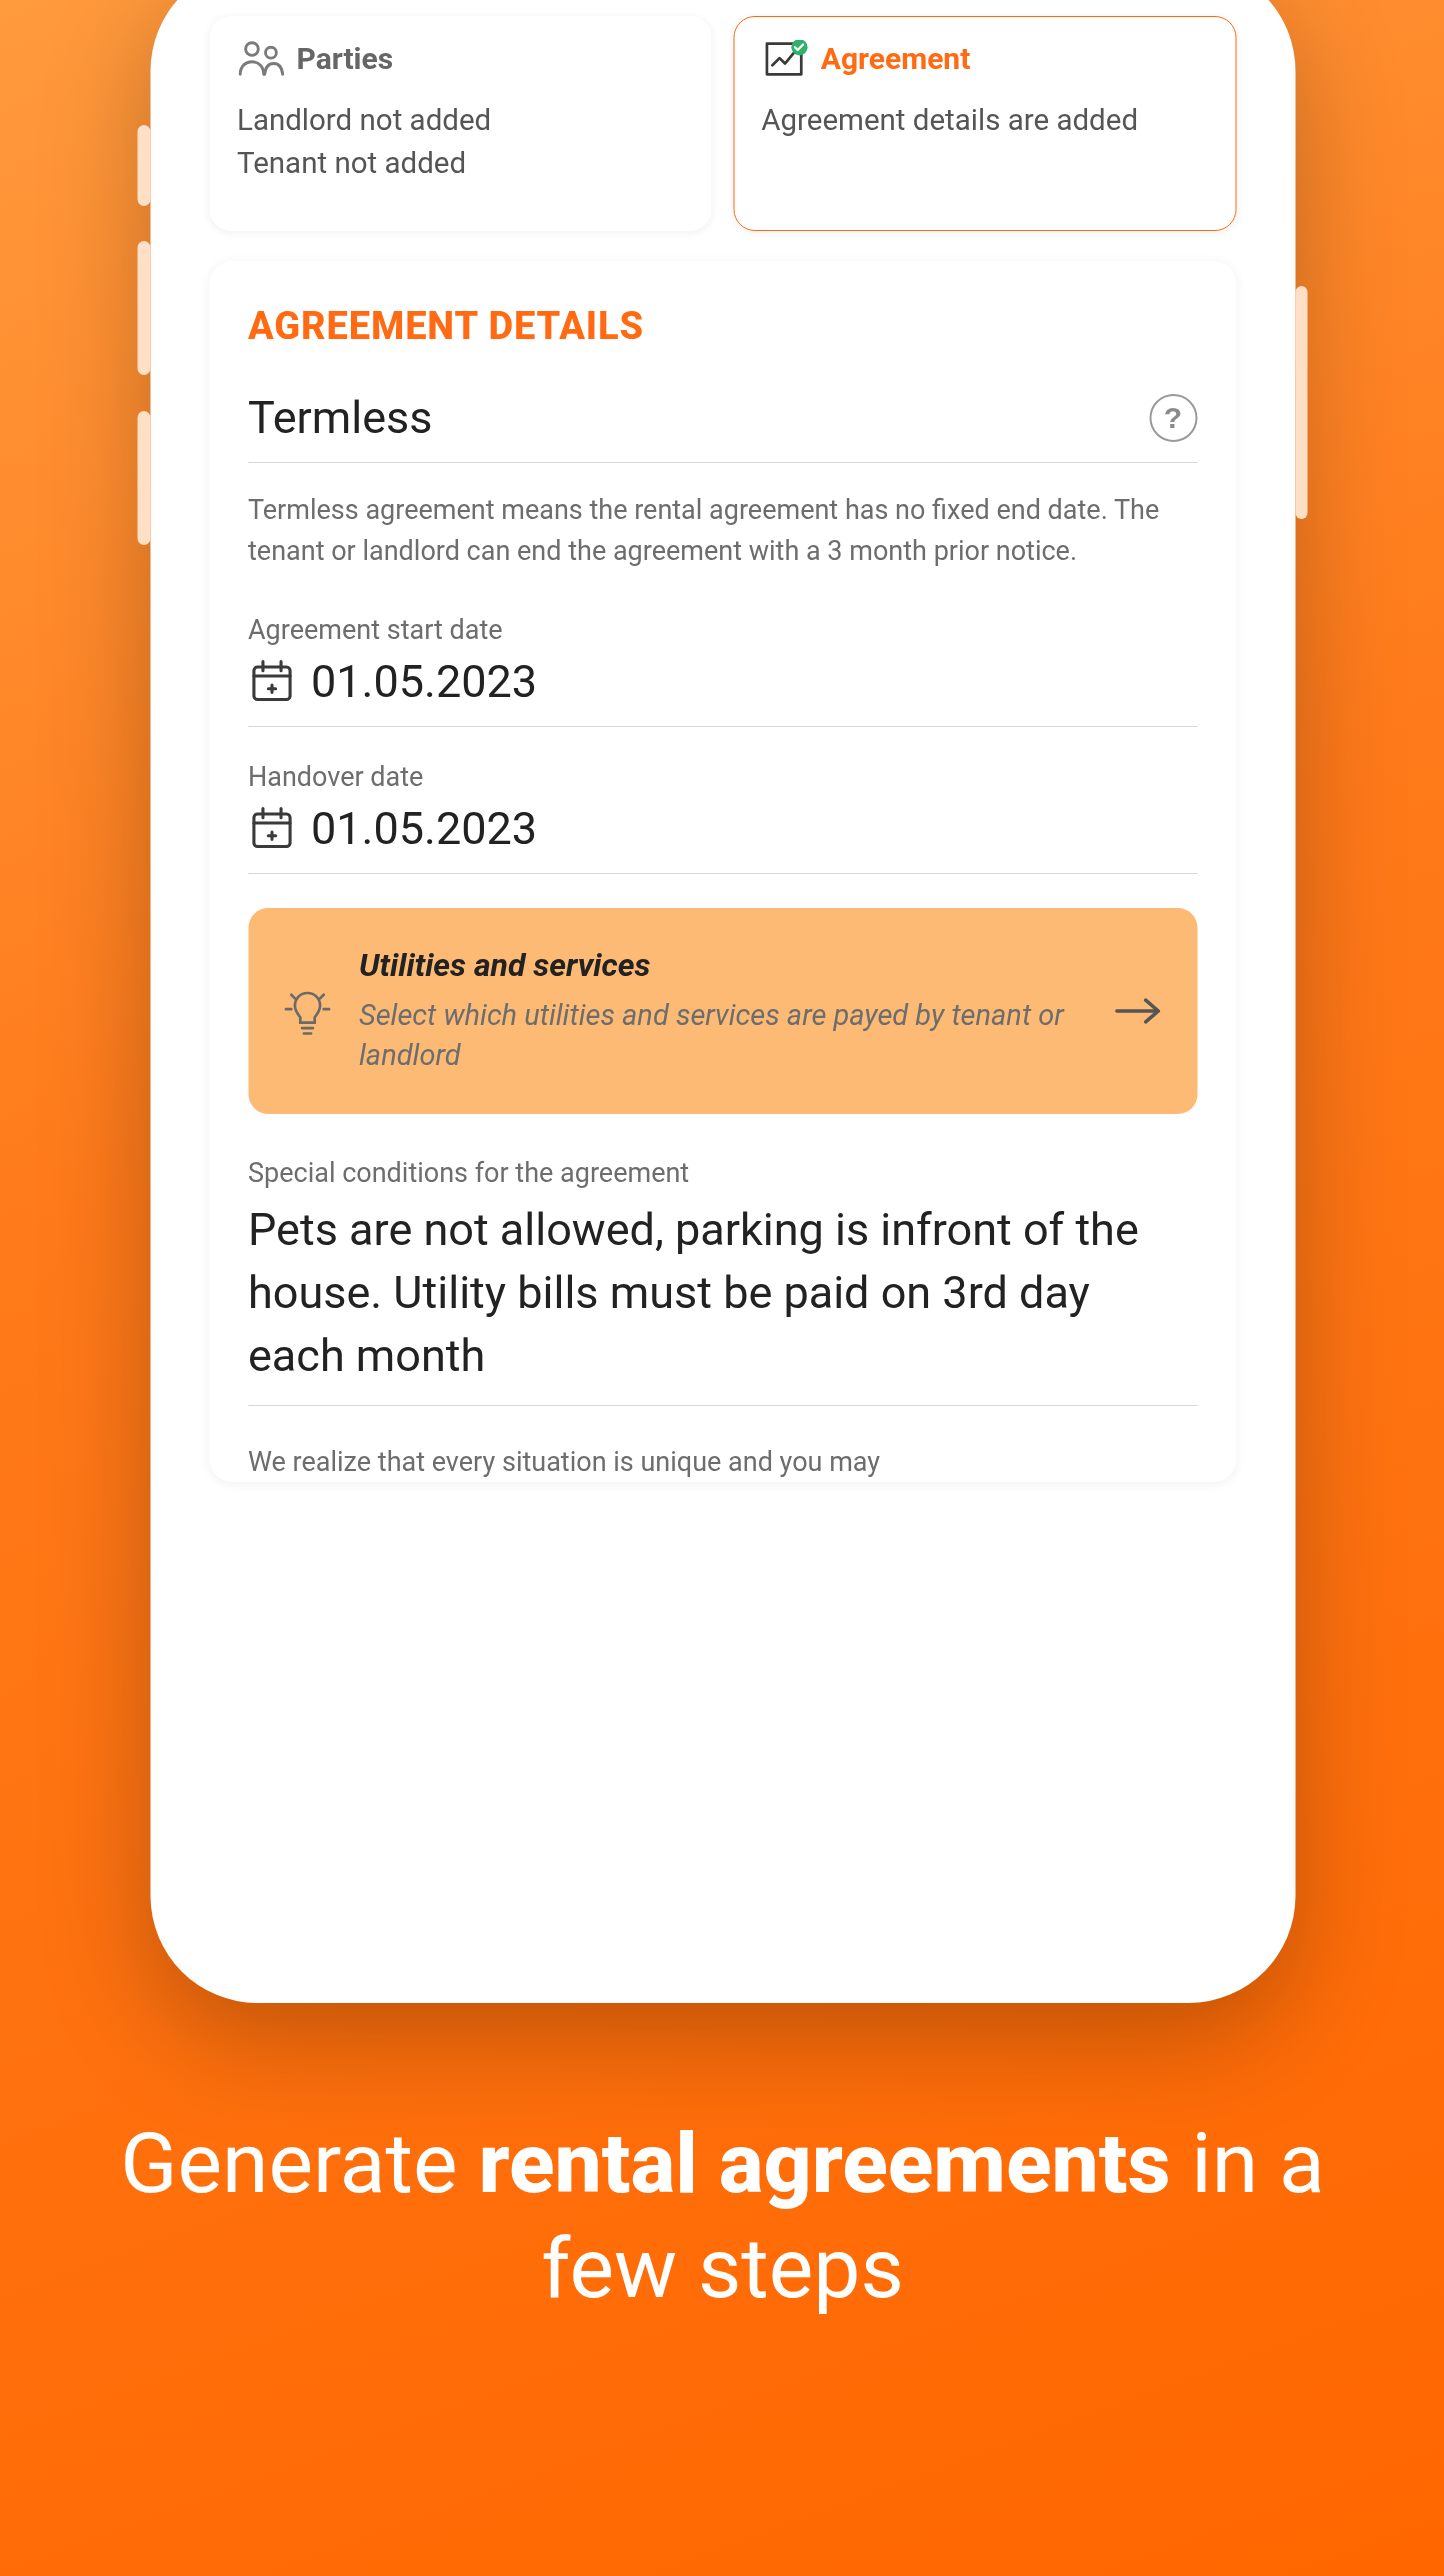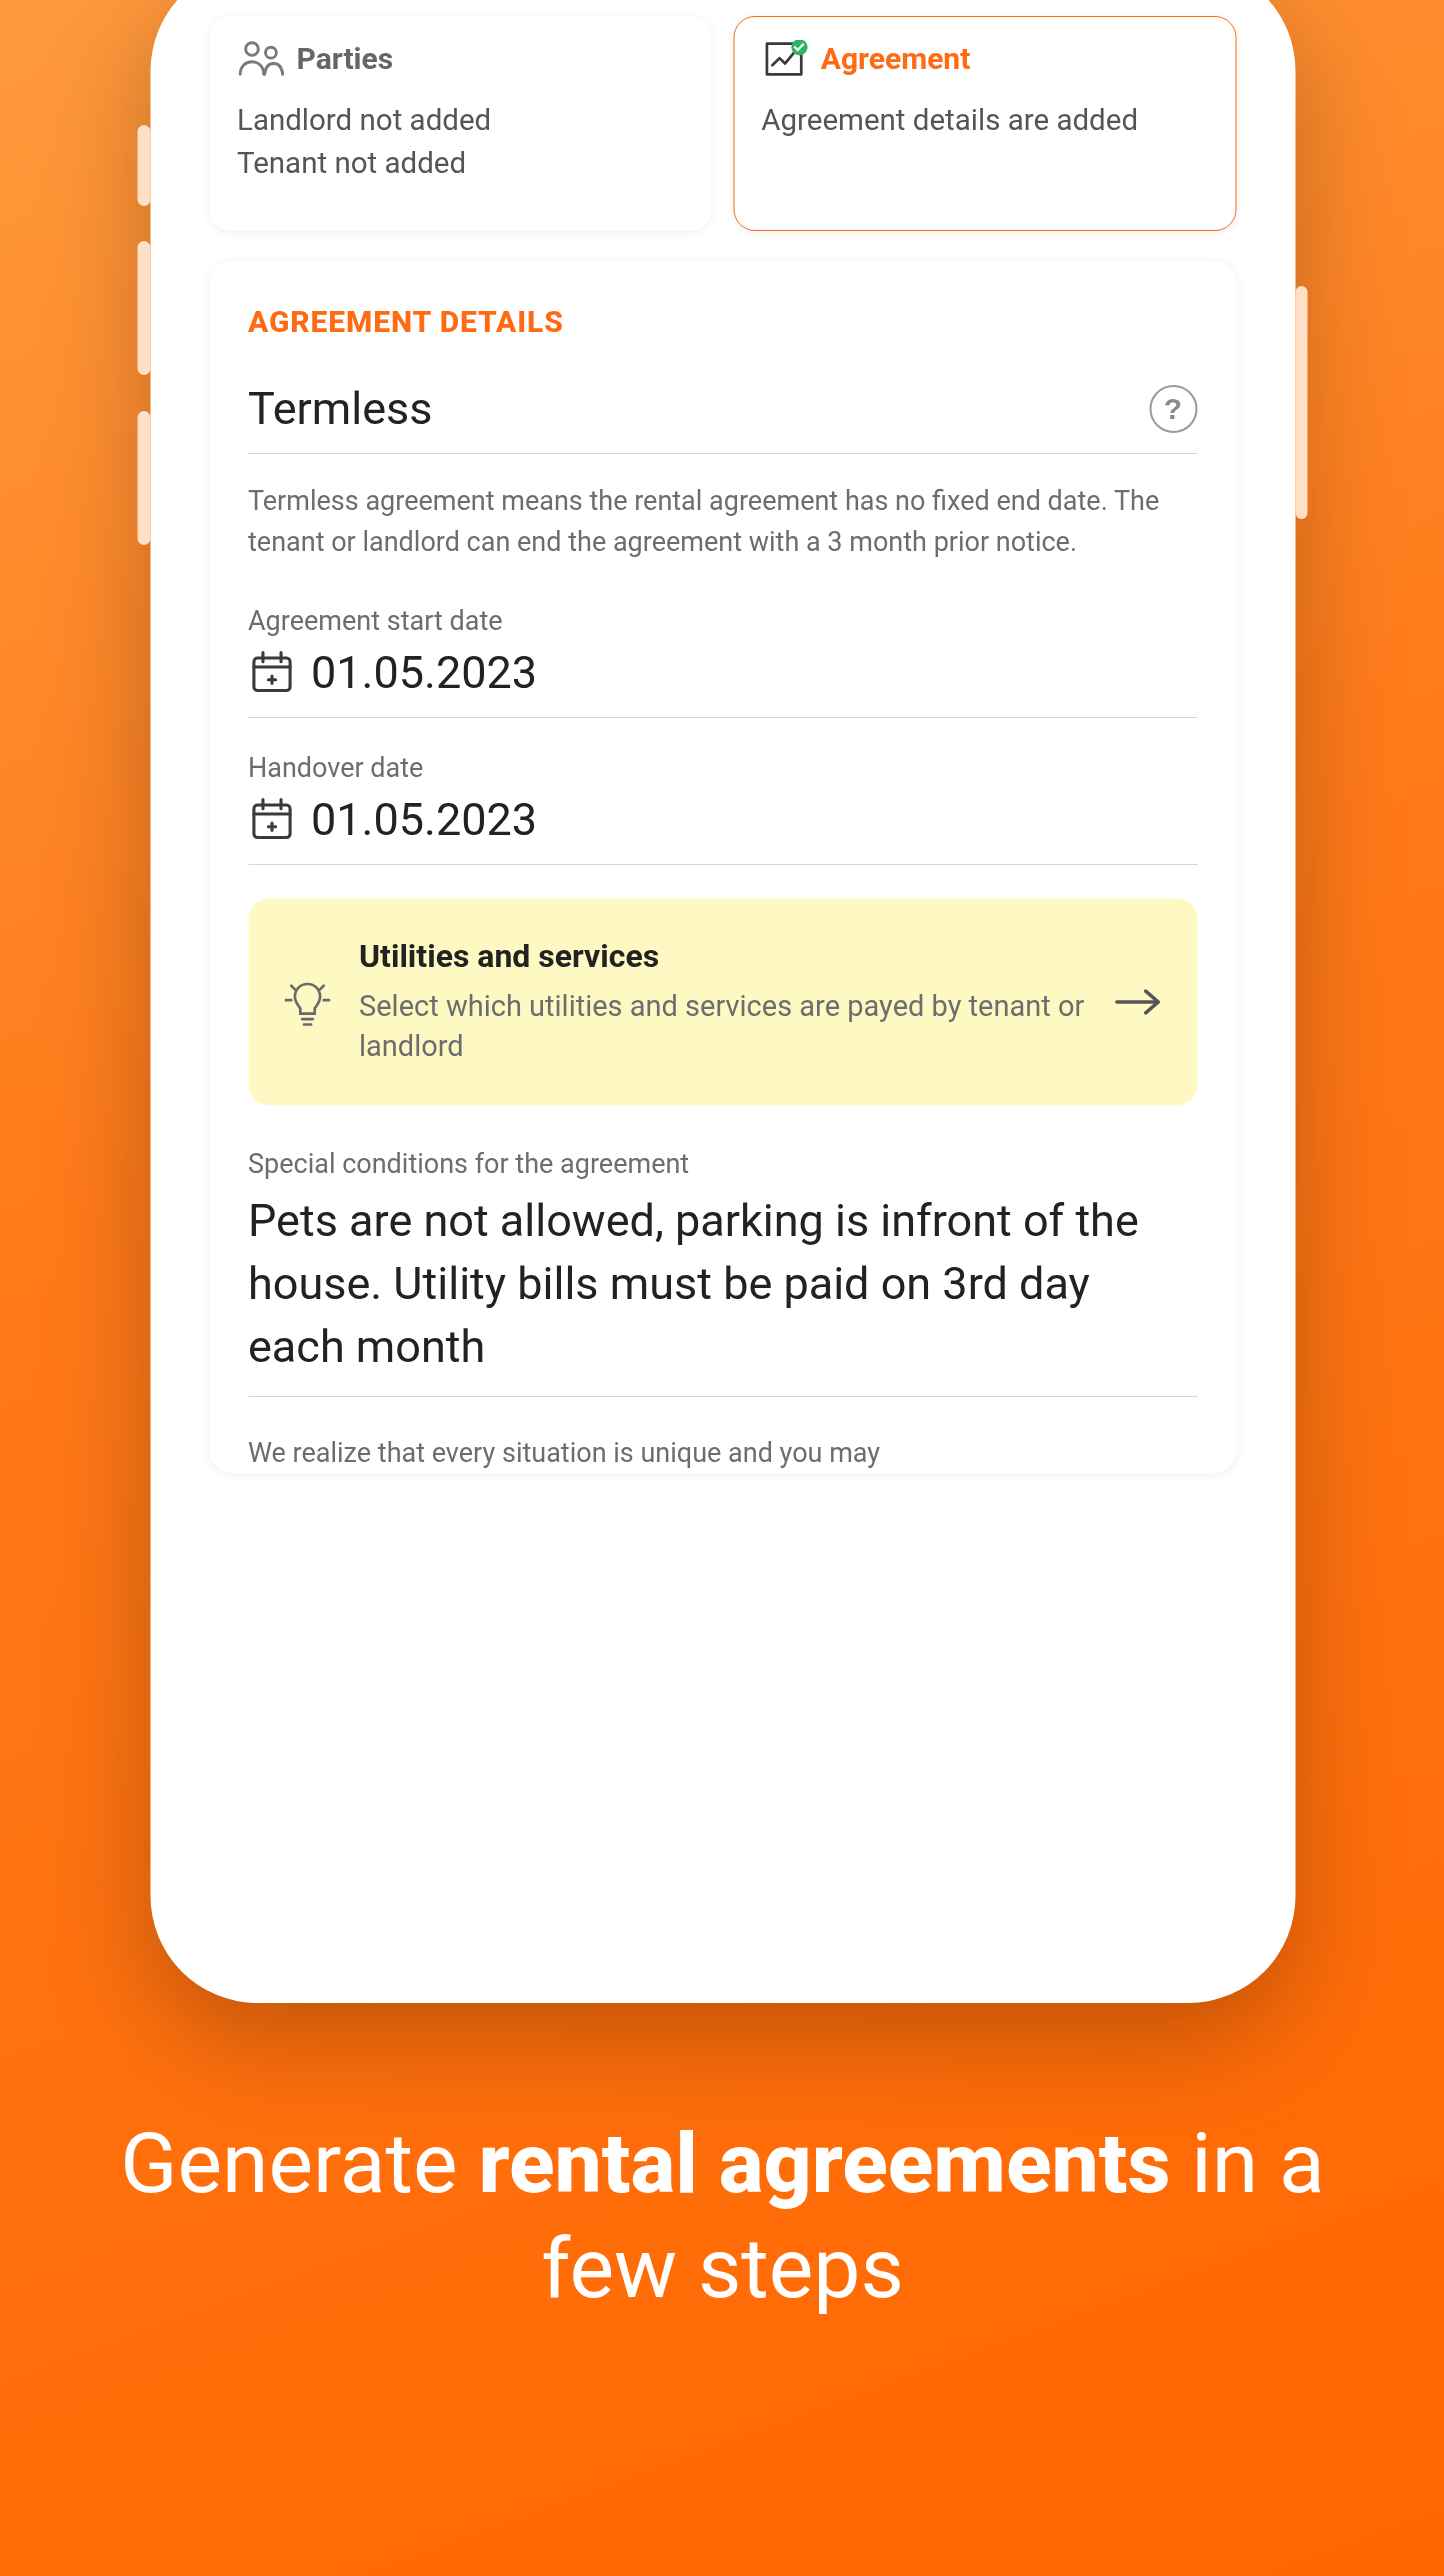--- a/index.html
+++ b/index.html
@@ -83,21 +83,21 @@
 
   .details-card {
     margin-top: 9px;
     border-radius: 23px;
     background: #ffffff;
     box-shadow: 0 1.8px 10.7px rgba(0,0,0,0.06);
     padding: 43px 39px 0 39px;
   }
   .card-title {
     color: #ff6a13;
-    font-size: 30px;
+    font-size: 38px;
     font-weight: 800;
     letter-spacing: 0.9px;
     margin-bottom: 43px;
   }
 
   .field { margin-bottom: 34px; }
   .field-label { font-size: 27px; color: #6d6d6d; margin-bottom: 9px; }
   .field-row {
     display: flex;
     align-items: center;
@@ -114,26 +114,27 @@
     color: #8a8a8a; font-size: 30px; font-weight: 700;
     background: transparent;
   }
 
   .explainer { font-size: 27px; line-height: 1.5; color: #6d6d6d; margin: -7.2px 0 43px 0; }
 
   .cal-icon { width: 47px; height: 47px; flex: 0 0 auto; }
 
   .sub-card {
     margin-top: 9px;
-    background: #fef9c3;
+    background: #fdba74;
     border-radius: 19.7px;
     padding: 38px 32px;
     display: flex;
     align-items: center;
     gap: 25px;
+    font-style: italic;
   }
   .sub-icon { width: 54px; height: 54px; flex: 0 0 auto; }
   .sub-text { flex: 1 1 auto; }
   .sub-title { font-size: 32px; font-weight: 700; color: #222; margin-bottom: 10.7px; }
   .sub-desc  { font-size: 29px; line-height: 1.4; color: #6d6d6d; }
   .arrow-btn { width: 54px; height: 36px; flex: 0 0 auto; color: #555; }
 
   .foot-note { font-size: 27px; color: #6d6d6d; line-height: 1.5; margin-top: 36px; }
 
   

